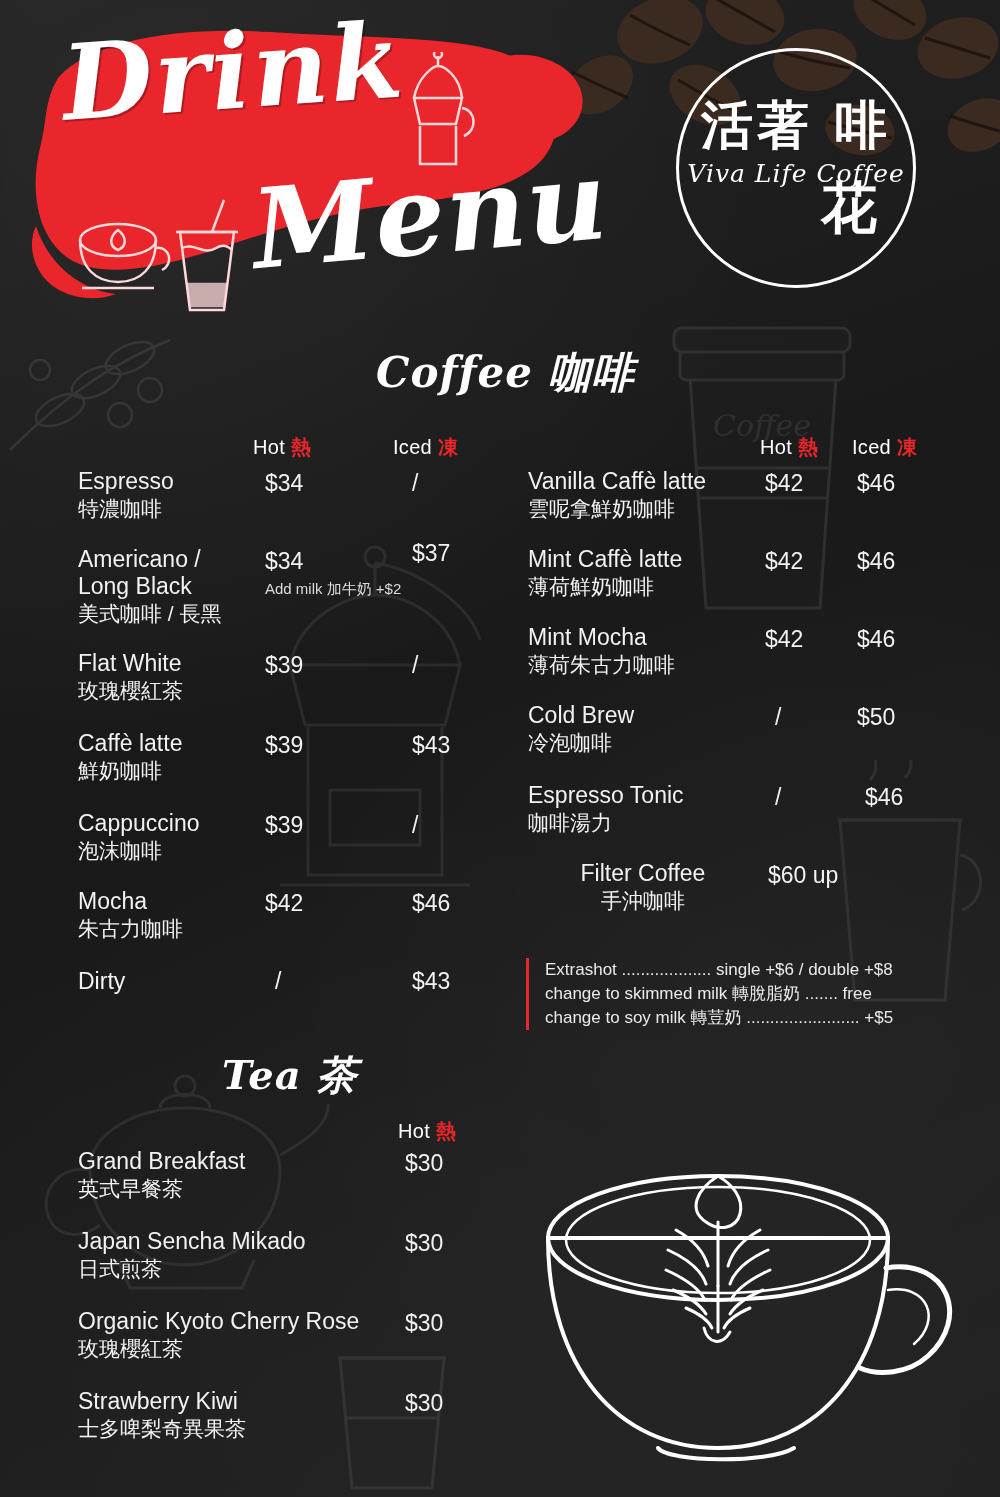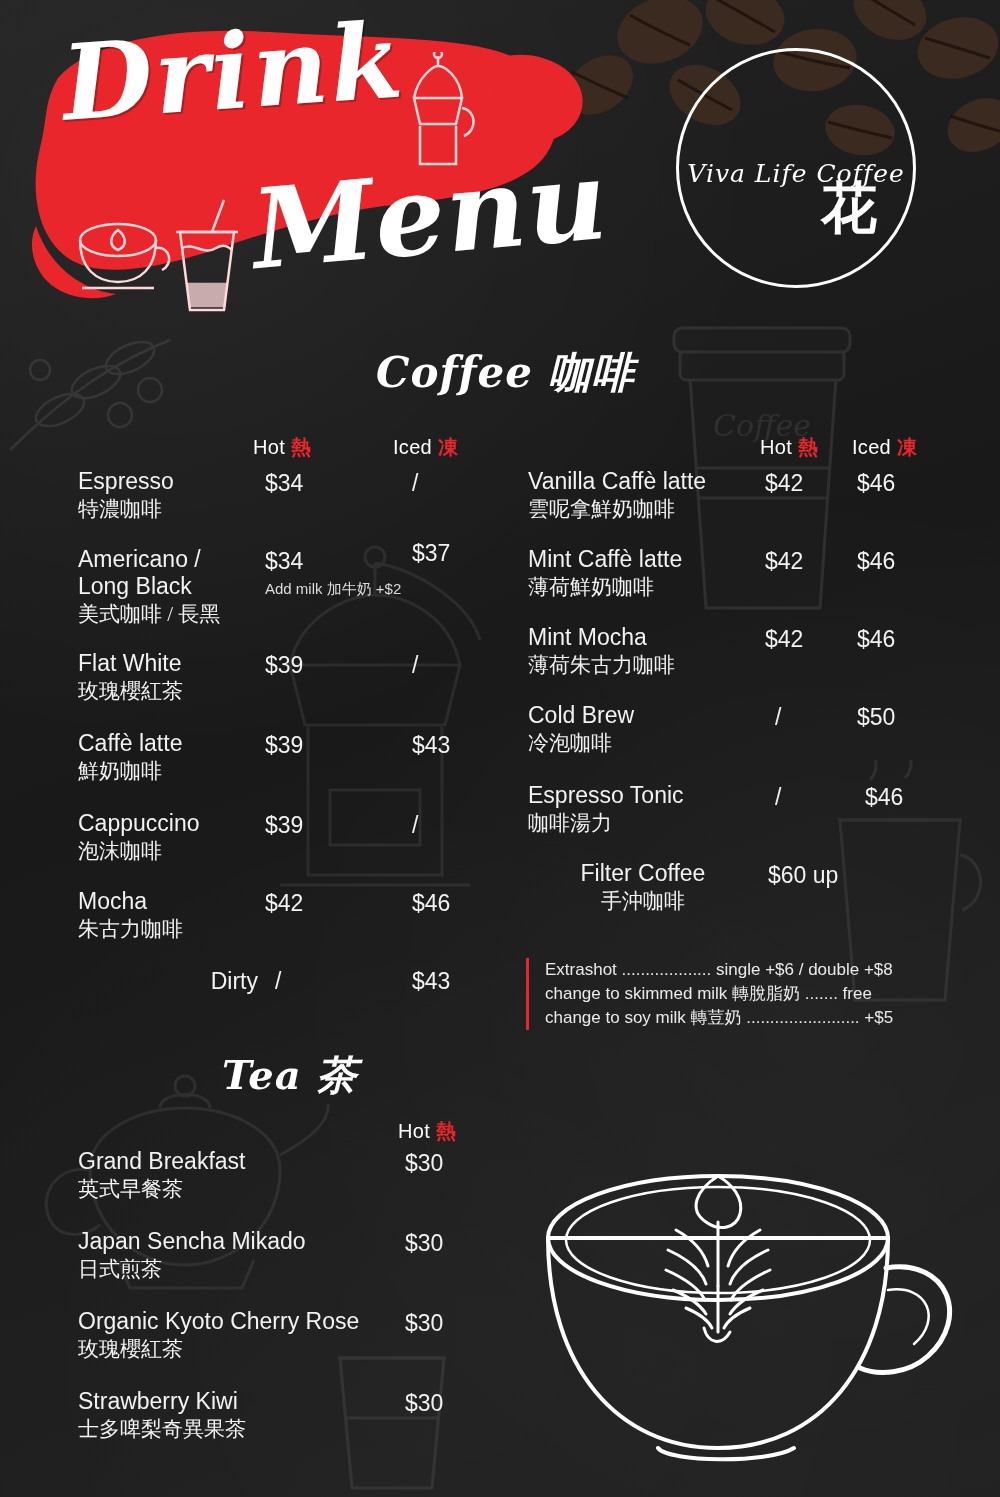--- a/index.html
+++ b/index.html
@@ -119,21 +119,20 @@
     line-height: 27px;
     color: #f2f2f2;
     white-space: pre-line;
     font-weight: 300;
   }
   .item .cn {
     font-size: 21px;
     line-height: 26px;
     color: #f2f2f2;
     margin-top: 1px;
-    font-family: Liberation Serif, serif;
   }
   .price {
     position: absolute;
     font-size: 23px;
     color: #f2f2f2;
     text-align: left;
     white-space: nowrap;
   }
   .note {
     position: absolute;
@@ -330,20 +329,21 @@
     <g stroke="#ffd9da" stroke-width="2.5" fill="none">
       <path d="M18 34 L28 112 L62 112 L72 34 Z"></path>
       <path d="M14 34 L76 34"></path>
       <path d="M50 34 L62 2"></path>
       <path fill="#ffd9da" d="M26 86 L64 86 L62 108 L28 108 Z" opacity="0.75"></path>
       <path d="M20 50 C32 44 42 58 54 50 C62 45 68 50 70 52"></path>
     </g>
   </svg>
 
   <div class="logo">
+    <div class="logo-cn">活著 啡</div>
     <div class="logo-en">Viva Life Coffee</div>
     <div class="logo-cn2">花</div>
   </div>
 </div>
 
 <div id="coffee-title" class="section-title">Coffee 咖啡</div>
 
 <div class="col-head" style="left:253px; top:434px;">
   <span>Hot</span>
   <span class="cn">熱</span>
@@ -399,21 +399,21 @@
 <div class="price" style="left:265px; top:812px;">$39</div>
 <div class="price" style="left:412px; top:812px;">/</div>
 
 <div class="item" style="left:78px; top:888px; width:180px;">
   <div class="en">Mocha</div>
   <div class="cn">朱古力咖啡</div>
 </div>
 <div class="price" style="left:265px; top:890px;">$42</div>
 <div class="price" style="left:412px; top:890px;">$46</div>
 
-<div class="item" style="left:78px; top:968px; width:180px;text-align:right;">
+<div class="item" style="left:78px; top:968px; width:180px;">
   <div class="en">Dirty</div>
   <div class="cn"></div>
 </div>
 <div class="price" style="left:275px; top:968px;">/</div>
 <div class="price" style="left:412px; top:968px;">$43</div>
 
 <div class="item" style="left:528px; top:468px; width:230px;">
   <div class="en">Vanilla Caffè latte</div>
   <div class="cn">雲呢拿鮮奶咖啡</div>
 </div>

